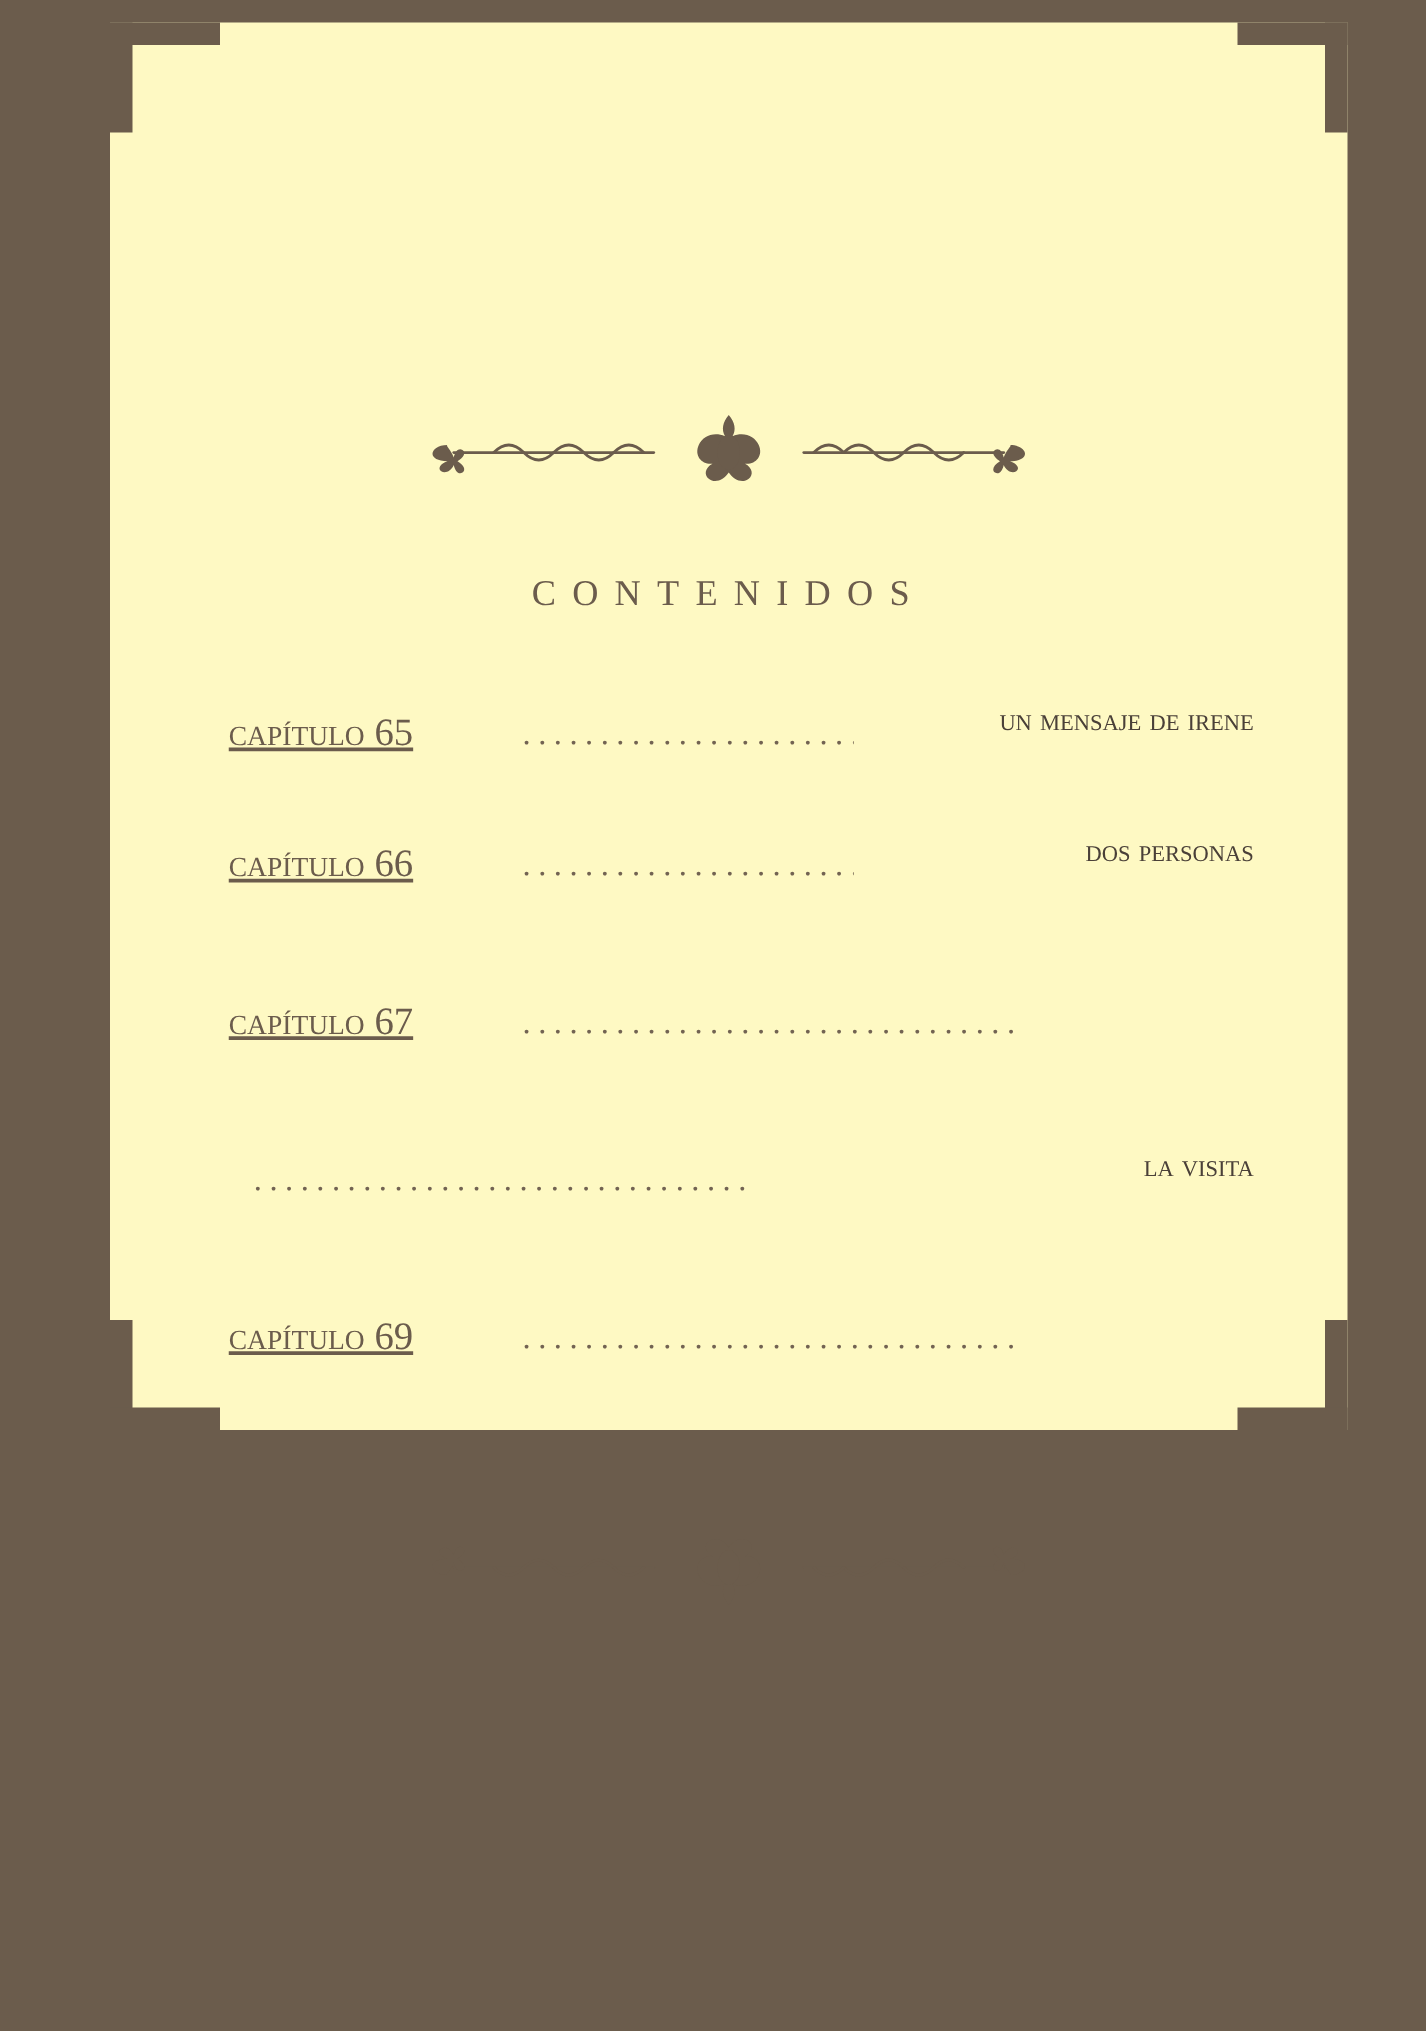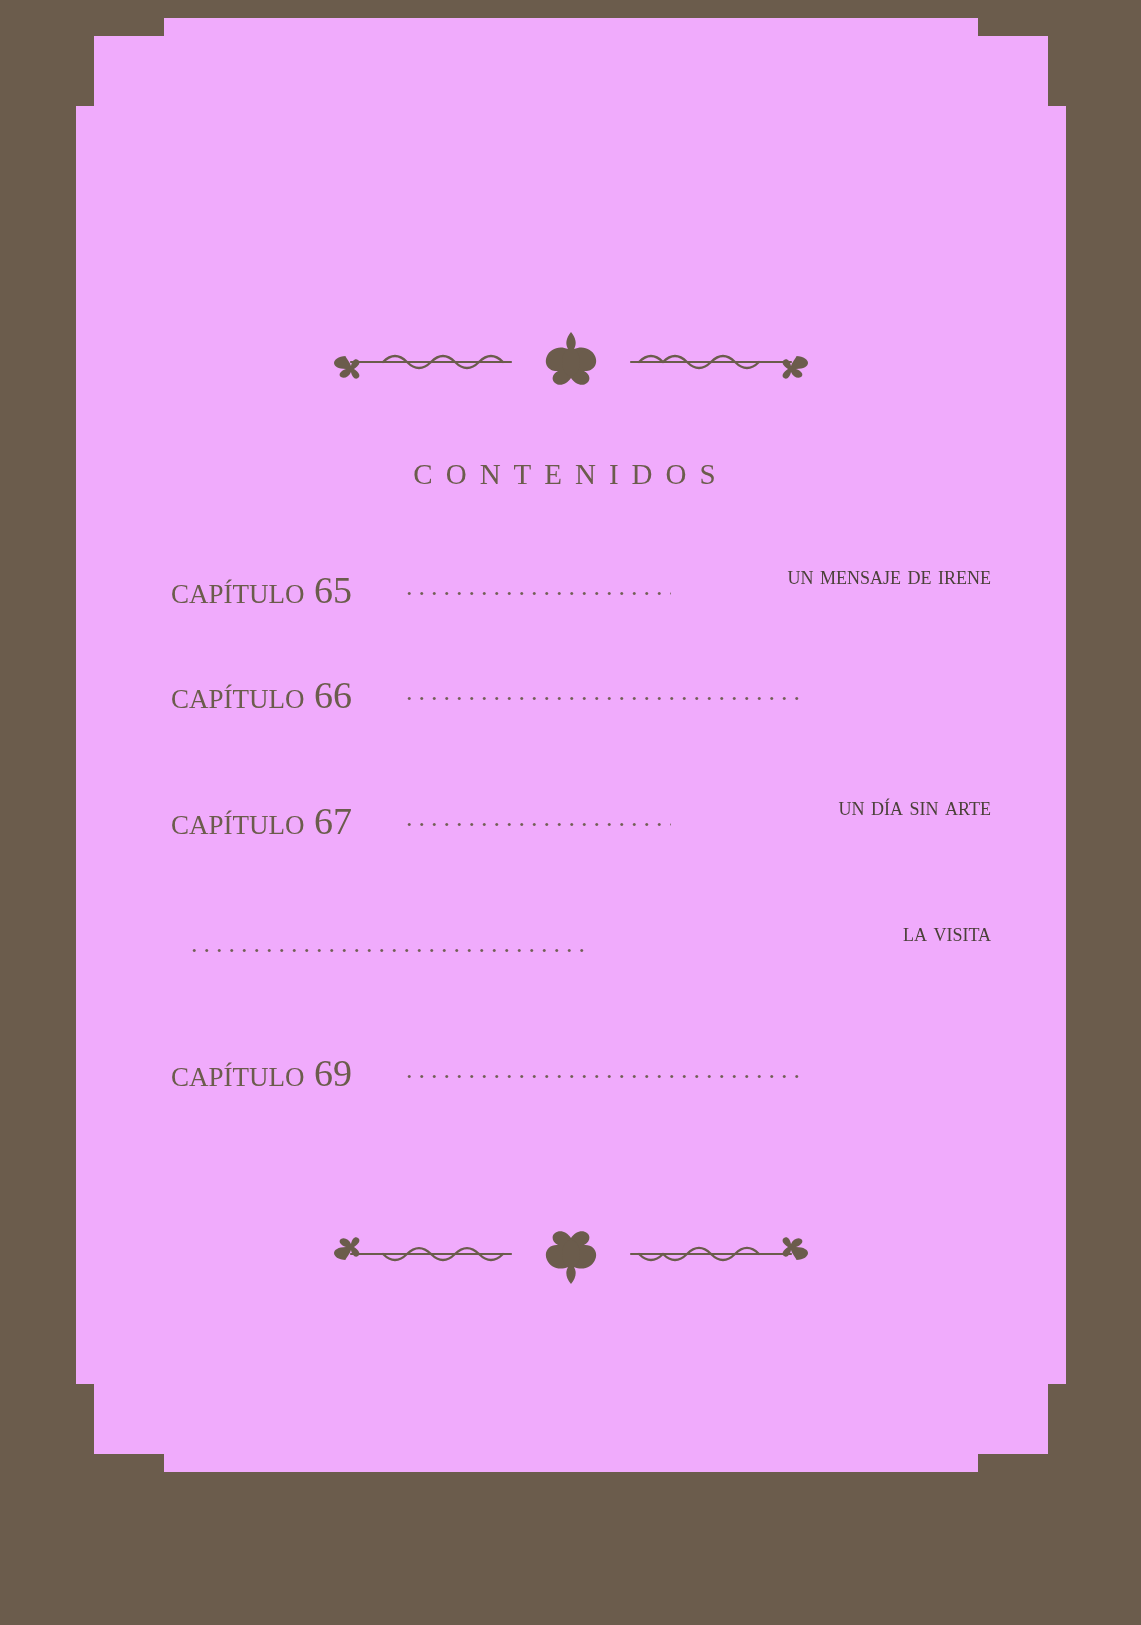--- a/index.html
+++ b/index.html
@@ -9,25 +9,25 @@
   body {
     width: 1141px;
     height: 1625px;
     background: #6b5c4c;
     font-family: "Liberation Serif", serif;
     overflow: hidden;
   }
 
   .page-frame {
     position: absolute;
-    left: 76px;
+    left: 88px;
     top: 18px;
     width: 990px;
-    height: 1454px;
-    background: #f0abfc;
+    height: 1126px;
+    background: #fef9c3;
   }
 
   
   .notch {
     position: absolute;
     background: #6b5c4c;
     width: 18px;
     height: 88px;
   }
   .notch.tl { left: 0px;  top: 0px; }
@@ -87,26 +87,27 @@
   .toc-row {
     display: flex;
     align-items: flex-start;
     margin-bottom: 43px;
     min-height: 62px;
   }
 
   .toc-chapter {
     width: 215px;
     flex: none;
-    font-size: 38px;
+    font-size: 31px;
     color: #6b5c4c;
     font-variant: small-caps;
     text-transform: lowercase;
     white-space: nowrap;
     padding-top: 10px;
+    text-decoration: underline;
   }
 
   .toc-dots {
     flex: 1 1 auto;
     overflow: hidden;
     white-space: nowrap;
     color: #6b5c4c;
     font-size: 26px;
     letter-spacing: 6px;
     padding-top: 14px;
@@ -173,26 +174,26 @@
 
       <div class="toc-row row-1">
         <div class="toc-chapter">Capítulo 65</div>
         <div class="toc-dots">................................</div>
         <div class="toc-name">Un mensaje de Irene</div>
       </div>
 
       <div class="toc-row row-2">
         <div class="toc-chapter">Capítulo 66</div>
         <div class="toc-dots">................................</div>
+        <div class="toc-name">Dos personas</div>
       </div>
 
       <div class="toc-row row-3">
         <div class="toc-chapter">Capítulo 67</div>
         <div class="toc-dots">................................</div>
-        <div class="toc-name">Un día sin Arte</div>
       </div>
 
       <div class="toc-row row-4">
         <div class="toc-dots">................................</div>
         <div class="toc-name">La visita</div>
       </div>
 
       <div class="toc-row row-5">
         <div class="toc-chapter">Capítulo 69</div>
         <div class="toc-dots">................................</div>

